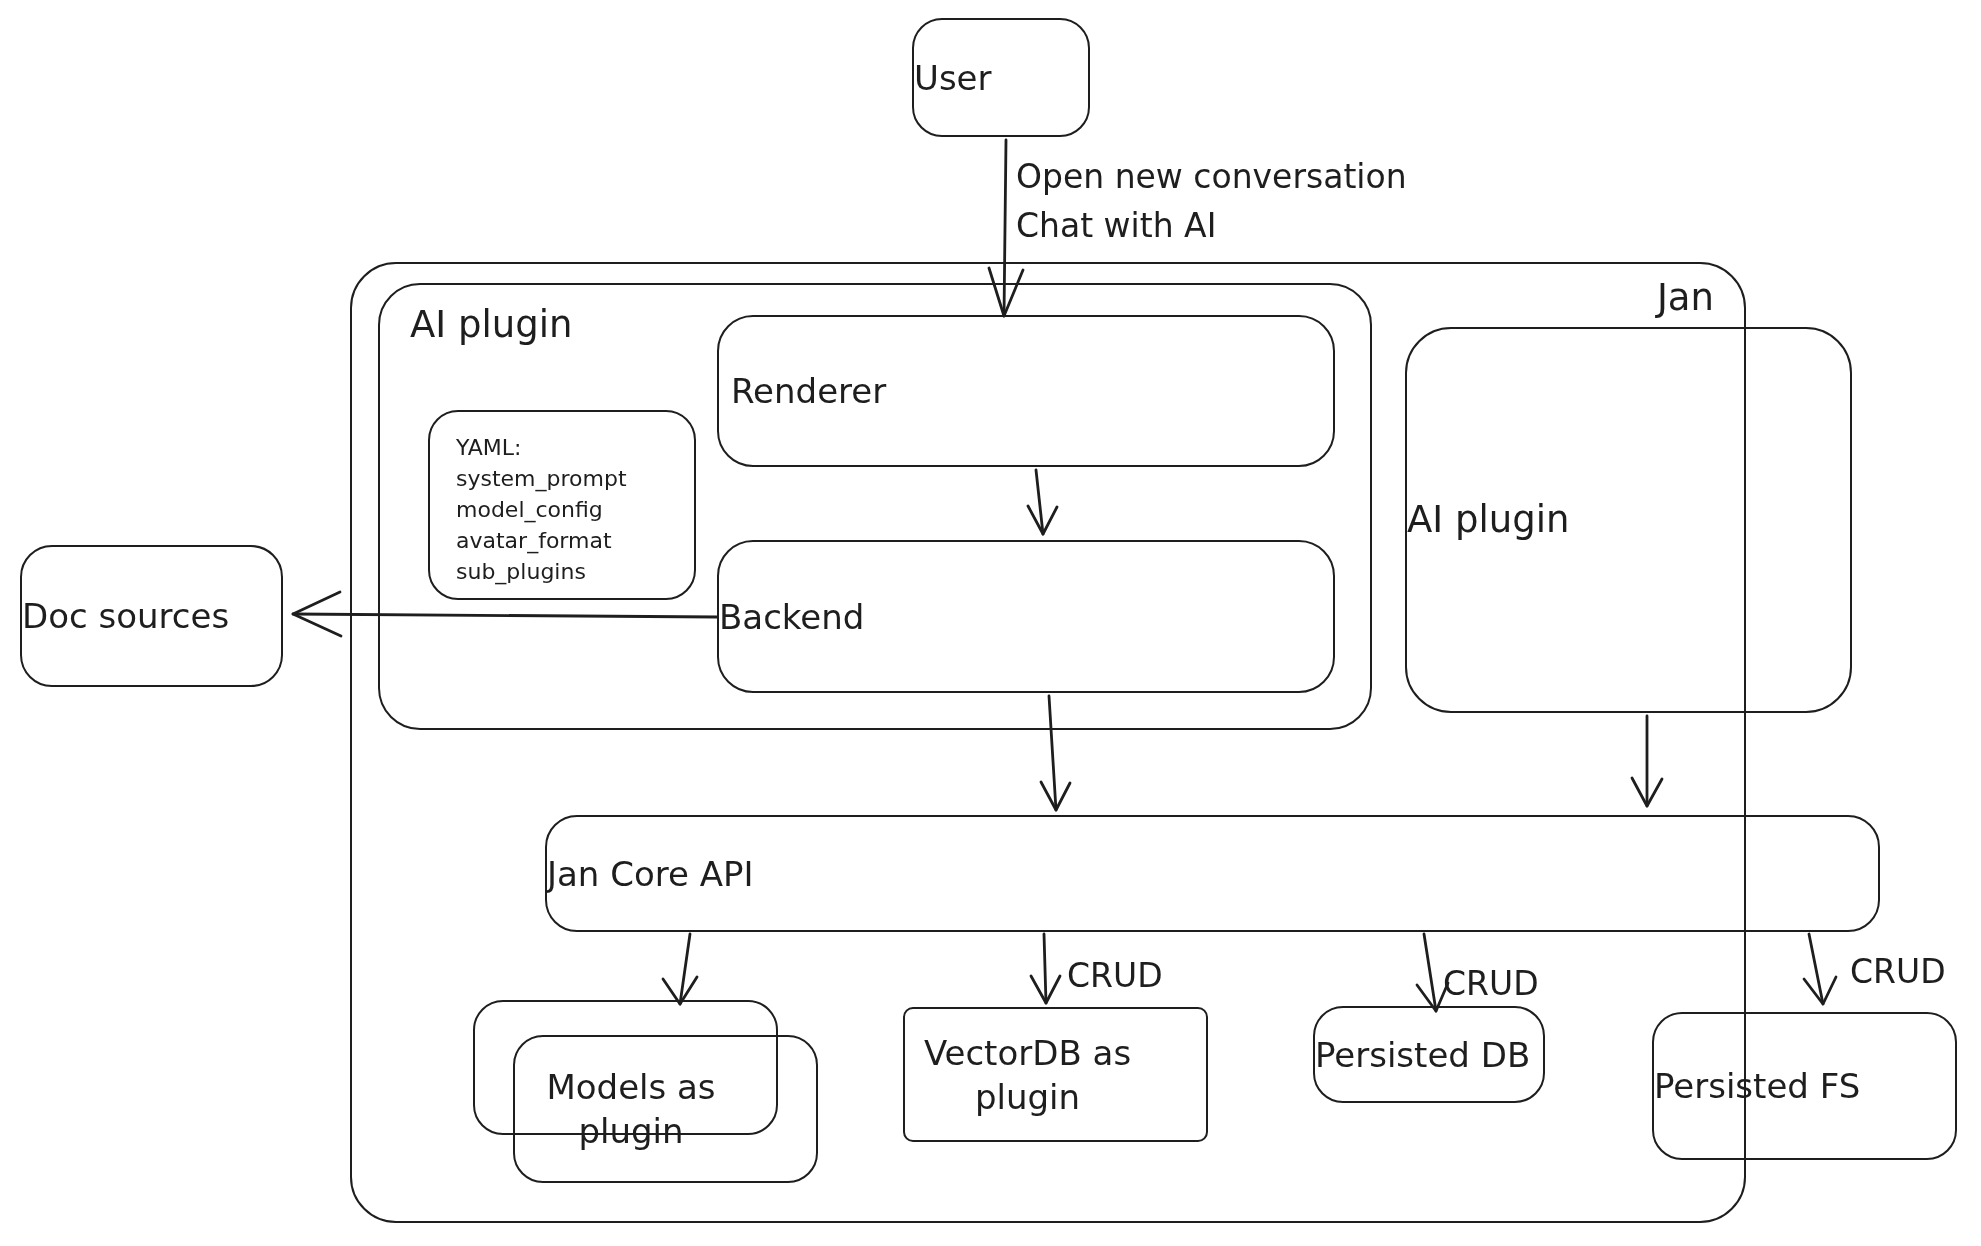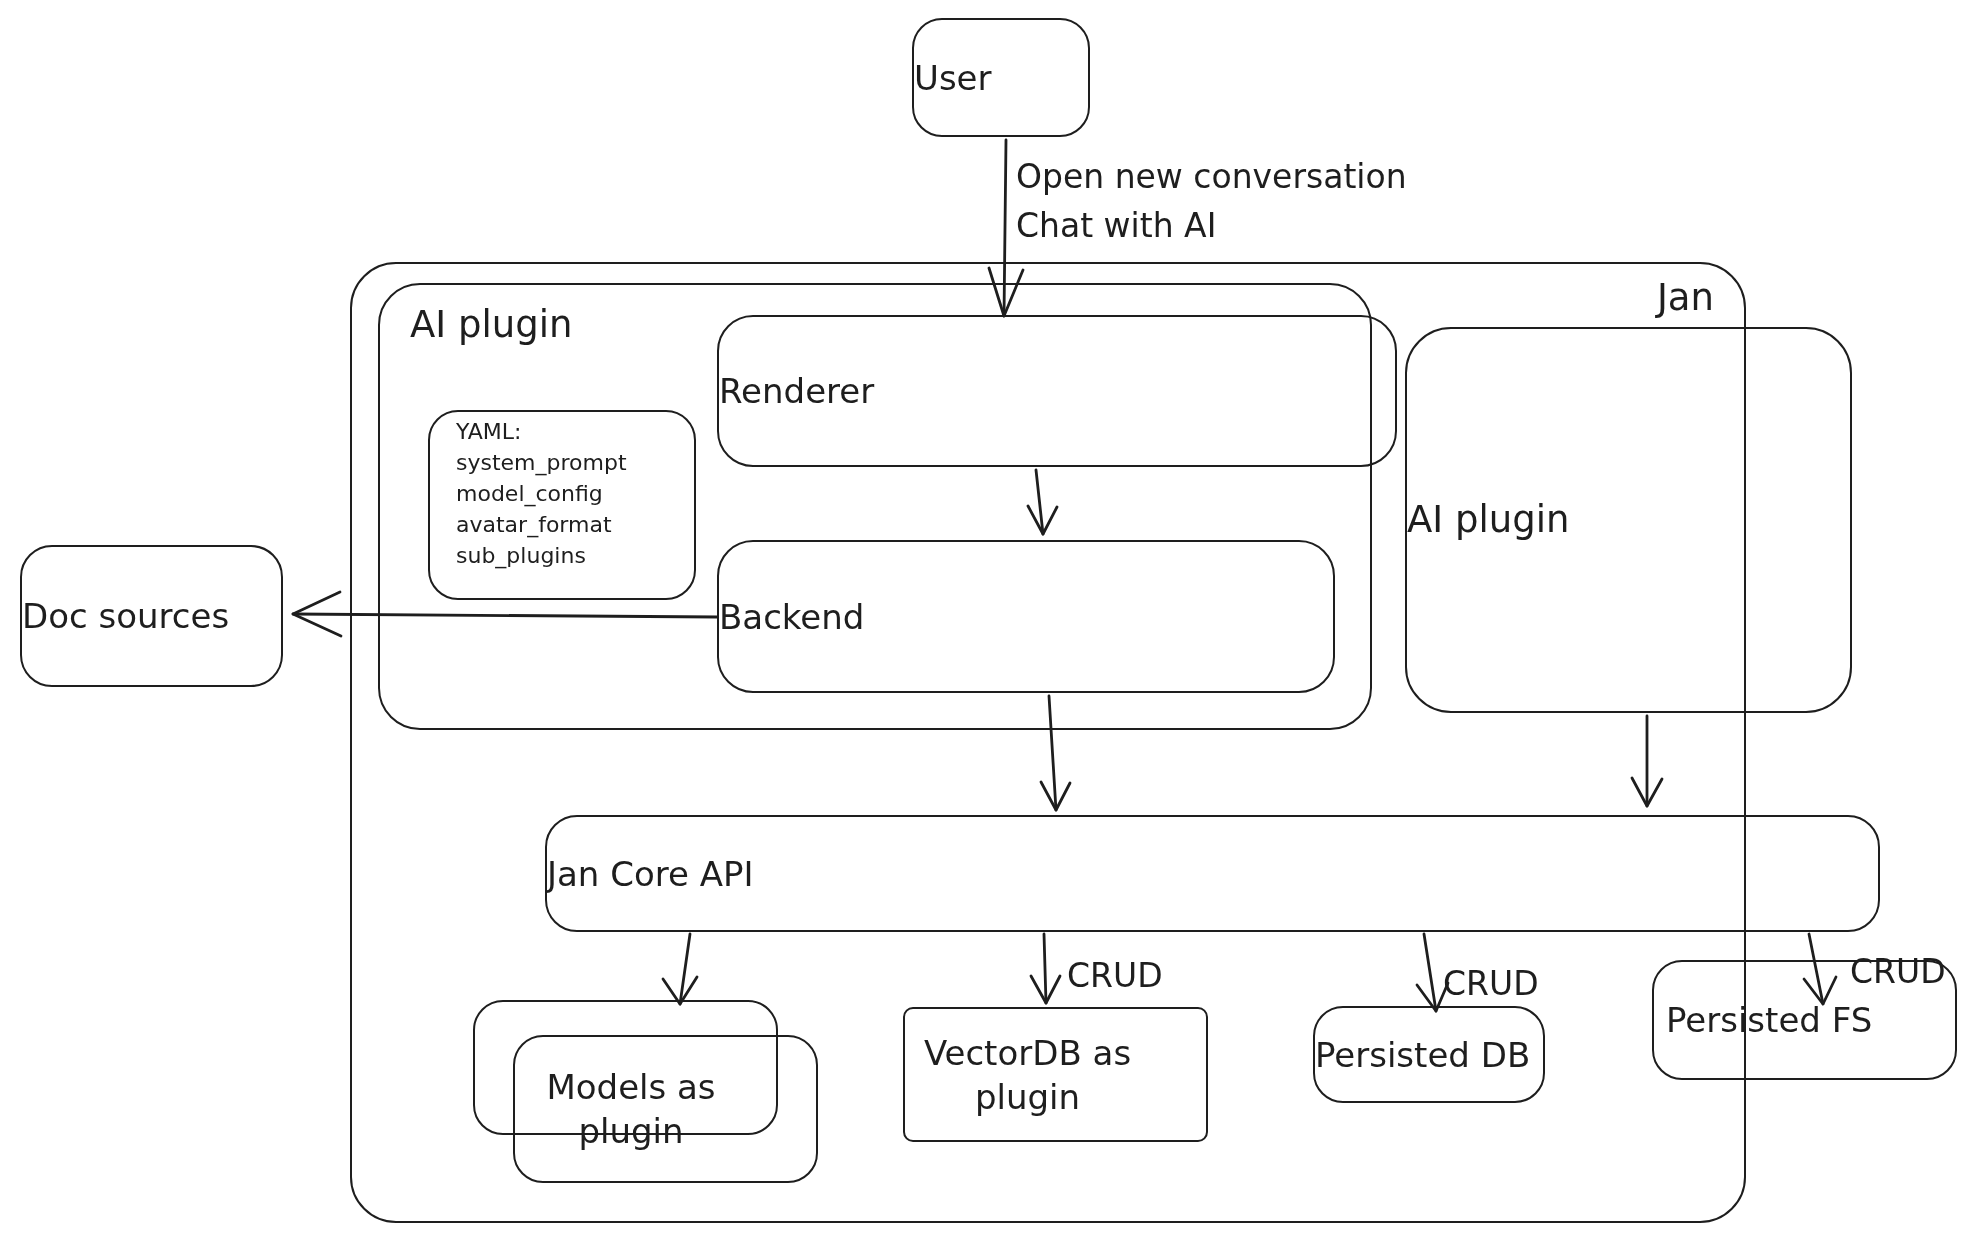--- a/index.html
+++ b/index.html
@@ -37,37 +37,37 @@
     font-size: 33px;
     white-space: nowrap;
   }
 
   
   #user-box        { left: 912px;  top: 18px;   width: 178px;  height: 119px; border-radius: 30px; }
   #jan-container   { left: 350px;  top: 262px;  width: 1396px; height: 961px; border-radius: 46px; }
   #jan-label       { top: 12px;    right: 30px; }
   #ai-plugin-left  { left: 378px;  top: 283px;  width: 994px;  height: 447px; border-radius: 42px; }
   #ai-plugin-left-label { top: 18px; left: 30px; }
-  #renderer-box    { left: 717px;  top: 315px;  width: 680px;  height: 152px; border-radius: 36px; }
+  #renderer-box    { left: 717px;  top: 315px;  width: 618px;  height: 152px; border-radius: 36px; padding-left: 12px; }
   #yaml-note {
     left: 428px; top: 410px; width: 268px; height: 190px; border-radius: 30px;
     display: block; text-align: left; font-size: 22px; line-height: 31px;
-    padding: 4px 0 0 26px;
+    padding: 20px 0 0 26px;
   }
   #backend-box     { left: 717px;  top: 540px;  width: 618px;  height: 153px; border-radius: 36px; }
   #ai-plugin-right { left: 1405px; top: 327px;  width: 447px;  height: 386px; border-radius: 46px; font-size: 37px; }
   #doc-sources-box { left: 20px;   top: 545px;  width: 263px;  height: 142px; border-radius: 32px; }
   #jan-core-api-box{ left: 545px;  top: 815px;  width: 1335px; height: 117px; border-radius: 32px; }
   #models-back-box { left: 473px;  top: 1000px; width: 305px;  height: 135px; border-radius: 30px; }
   #models-front-box{ left: 513px;  top: 1035px; width: 305px;  height: 148px; border-radius: 30px; }
   #models-front-box .wrap-label  { display: inline-block; width: 232px; }
   #vectordb-box    { left: 903px;  top: 1007px; width: 305px;  height: 135px; border-radius: 10px; }
   #vectordb-box .wrap-label      { display: inline-block; width: 245px; }
   #persisted-db-box{ left: 1313px; top: 1006px; width: 232px;  height: 97px; border-radius: 30px; }
-  #persisted-fs-box{ left: 1652px; top: 960px; width: 305px;  height: 120px; border-radius: 30px; padding-left: 12px; }
+  #persisted-fs-box{ left: 1652px; top: 1012px; width: 305px;  height: 148px; border-radius: 30px; }
 
   
   #user-flow-label { left: 1016px; top: 152px; line-height: 49px; text-align: left; }
   #get-no-stream-label { left: 371px;  top: 943px; }
   #crud-vectordb-label { left: 1067px; top: 956px; }
   #crud-db-label       { left: 1443px; top: 964px; }
   #crud-fs-label       { left: 1850px; top: 952px; }
 
   #arrows-layer {
     position: absolute;

